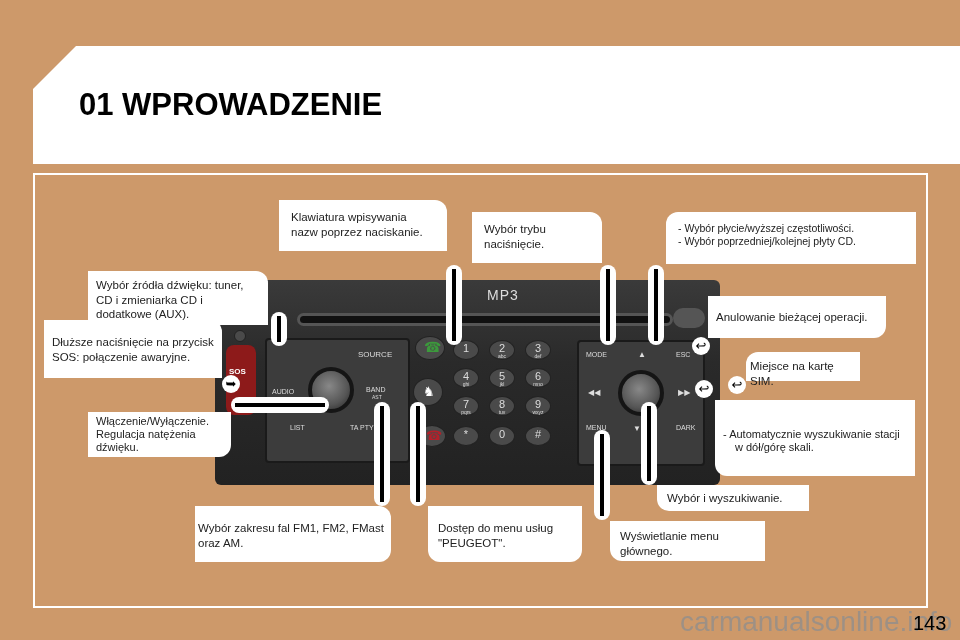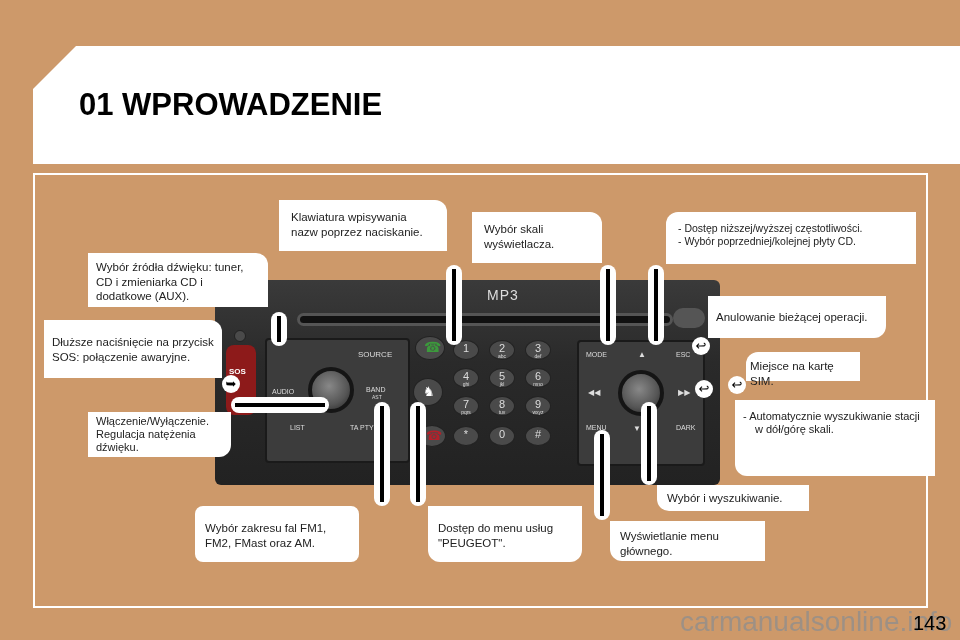--- a/index.html
+++ b/index.html
@@ -89,39 +89,39 @@
 <div style="position:absolute;left:638px;top:350px;font-size:8px;color:#ddd;">▲</div>
 <div style="position:absolute;left:676px;top:351px;font-size:7px;color:#ddd;">ESC</div>
 <div style="position:absolute;left:588px;top:388px;font-size:8px;color:#ddd;">◀◀</div>
 <div style="position:absolute;left:678px;top:388px;font-size:8px;color:#ddd;">▶▶</div>
 <div style="position:absolute;left:586px;top:424px;font-size:7px;color:#ddd;">MENU</div>
 <div style="position:absolute;left:633px;top:424px;font-size:8px;color:#ddd;">▼</div>
 <div style="position:absolute;left:676px;top:424px;font-size:7px;color:#ddd;">DARK</div>
 <div class="knob" style="left:618px;top:370px;width:46px;height:46px;"></div>
 
 <div class="callout r-tr" style="left:279px;top:200px;width:168px;height:51px;">Klawiatura wpisywania nazw poprzez naciskanie.</div>
-<div class="callout r-tr" style="left:472px;top:212px;width:130px;height:51px;">Wybór skali wyświetlacza.</div>
+<div class="callout r-tr" style="left:472px;top:212px;width:130px;height:51px;">Wybór trybu naciśnięcie.</div>
 <div class="callout r-tl" style="left:666px;top:212px;width:250px;height:52px;padding-top:10px;font-size:10.5px;line-height:13px;">
   <ul>
-    <li>Dostęp niższej/wyższej częstotliwości.</li>
+    <li>Wybór płycie/wyższej częstotliwości.</li>
     <li>Wybór poprzedniej/kolejnej płyty CD.</li>
   </ul>
 </div>
-<div class="callout r-tr" style="left:88px;top:253px;width:180px;height:54px;padding:7px 8px;">Wybór źródła dźwięku: tuner, CD i zmieniarka CD i dodatkowe (AUX).</div>
+<div class="callout r-tr" style="left:88px;top:271px;width:180px;height:54px;padding:7px 8px;">Wybór źródła dźwięku: tuner, CD i zmieniarka CD i dodatkowe (AUX).</div>
 <div class="callout r-tr" style="left:44px;top:320px;width:178px;height:58px;padding:15px 8px;">Dłuższe naciśnięcie na przycisk SOS: połączenie awaryjne.</div>
 <div class="callout r-br" style="left:708px;top:296px;width:178px;height:42px;padding:14px 8px;">Anulowanie bieżącej operacji.</div>
 <div class="callout r-tl" style="left:746px;top:352px;width:114px;height:29px;padding:7px 4px;">Miejsce na kartę SIM.</div>
 <div class="callout r-br" style="left:88px;top:412px;width:143px;height:45px;padding:3px 8px;font-size:11px;line-height:13px;">Włączenie/Wyłączenie. Regulacja natężenia dźwięku.</div>
-<div class="callout r-bl" style="left:715px;top:400px;width:200px;height:76px;padding:10px 8px;font-size:11px;line-height:13px;margin-left:20px;">
+<div class="callout r-bl" style="left:715px;top:400px;width:200px;height:76px;padding:28px 8px;font-size:11px;line-height:13px;">
   <ul>
     <li>Automatycznie wyszukiwanie stacji w dół/górę skali.</li>
   </ul>
 </div>
 <div class="callout r-bl" style="left:657px;top:485px;width:152px;height:26px;padding:6px 10px;">Wybór i wyszukiwanie.</div>
-<div class="callout r-tr r-br" style="left:195px;top:506px;width:164px;height:56px;padding:15px 10px;border-radius:8px;">Wybór zakresu fal FM1, FM2, FMast oraz AM.</div>
+<div class="callout r-tr r-br" style="left:195px;top:506px;width:196px;height:56px;padding:15px 3px;">Wybór zakresu fal FM1, FM2, FMast oraz AM.</div>
 <div class="callout r-bl r-br" style="left:428px;top:506px;width:154px;height:56px;padding:15px 10px;">Dostęp do menu usług "PEUGEOT".</div>
 <div class="callout r-bl" style="left:610px;top:521px;width:155px;height:40px;padding:8px 10px;">Wyświetlanie menu głównego.</div>
 
 <div class="arrow-v" style="left:446px;top:265px;height:80px;"></div>
 <div class="arrow-v" style="left:600px;top:265px;height:80px;"></div>
 <div class="arrow-v" style="left:648px;top:265px;height:80px;"></div>
 <div class="arrow-v" style="left:271px;top:312px;height:34px;"></div>
 <div class="arrow-h" style="left:231px;top:397px;width:98px;"></div>
 <div class="arrow-v" style="left:374px;top:402px;height:104px;"></div>
 <div class="arrow-v" style="left:410px;top:402px;height:104px;"></div>

